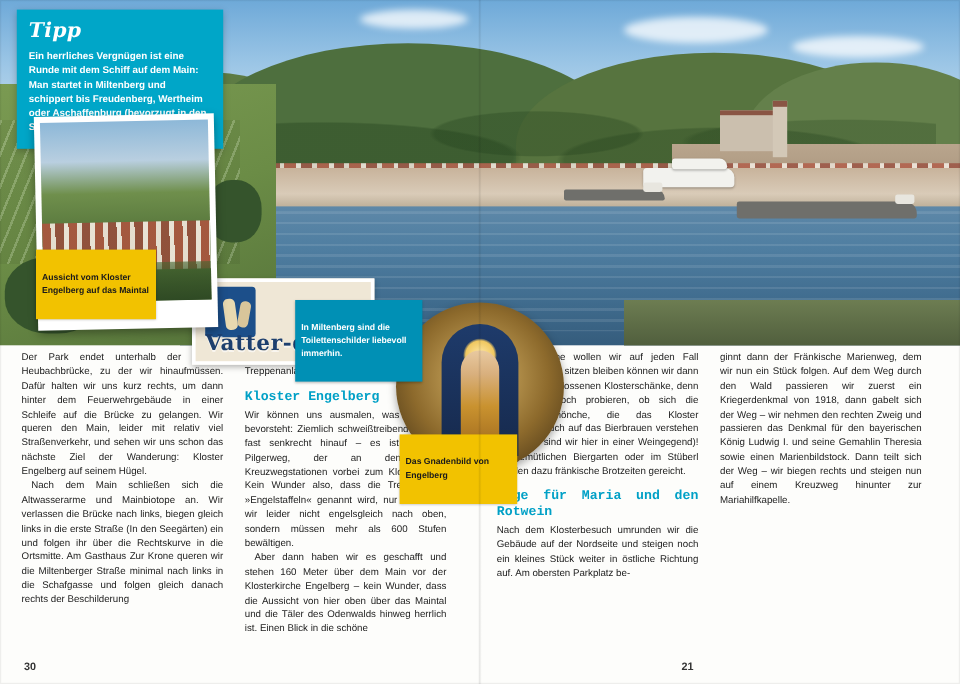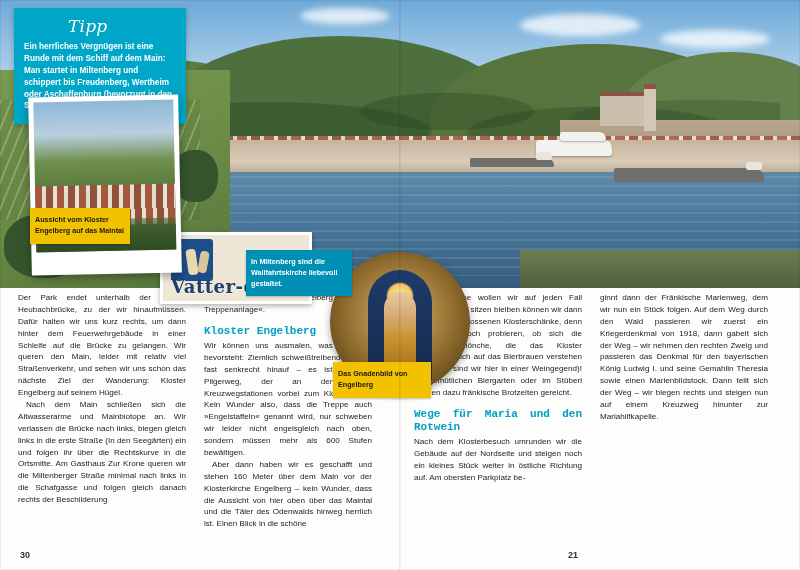--- a/index.html
+++ b/index.html
@@ -155,24 +155,23 @@
     background: #00a6c8;
     color: #ffffff;
     padding: 8px 10px 12px 10px;
     box-shadow: 0 2px 6px rgba(0,0,0,0.25);
     z-index: 20;
   }
   .tip-title {
     font-family: "DejaVu Serif", serif;
     font-style: italic;
     font-size: 17px;
-    font-weight: normal;
+    font-weight: bold;
     margin-bottom: 5px;
     letter-spacing: .2px;
-    margin-left: 44px;
   }
   .tip-body {
     font-size: 8.2px;
     line-height: 1.45;
     font-weight: bold;
   }
 
   
   .polaroid {
     position: absolute;
@@ -207,21 +206,21 @@
   }
 
   
   .ylabel {
     position: absolute;
     background: #f2c200;
     color: #1a1a1a;
     font-size: 7.2px;
     font-weight: bold;
     line-height: 1.5;
-    padding: 7px 5px;
+    padding: 18px 5px;
     z-index: 30;
     box-shadow: 0 1px 2px rgba(0,0,0,0.25);
   }
   .ylabel.blue {
     background: #0090b5;
     color: #ffffff;
   }
   .label-kloster { left: 30px; top: 208px; width: 90px; }
   .label-toilet  { left: 246px; top: 250px; width: 96px; }
   .label-ausflug { left: 708px; top: 218px; width: 80px; }
@@ -387,21 +386,21 @@
   </div>
 
   <div class="polaroid polaroid-1">
     <div class="pol-img">
       <div class="pol-roofs"></div>
       <div class="pol-trees"></div>
     </div>
   </div>
 
   <div class="ylabel label-kloster">Aussicht vom Kloster Engelberg auf das Maintal</div>
-  <div class="ylabel blue label-toilet">In Miltenberg sind die Wallfahrtskirche liebevoll gestaltet.</div>
+  <div class="ylabel blue label-toilet">In Miltenberg sind die Toilettenschilder liebevoll immerhin.</div>
 
   <div class="sign-photo">
     <div class="sign-blue">
       <div class="sign-figure"></div>
       <div class="sign-figure2"></div>
     </div>
     <div class="sign-text">Vatter-do</div>
   </div>
 
   <div class="circ-photo">

